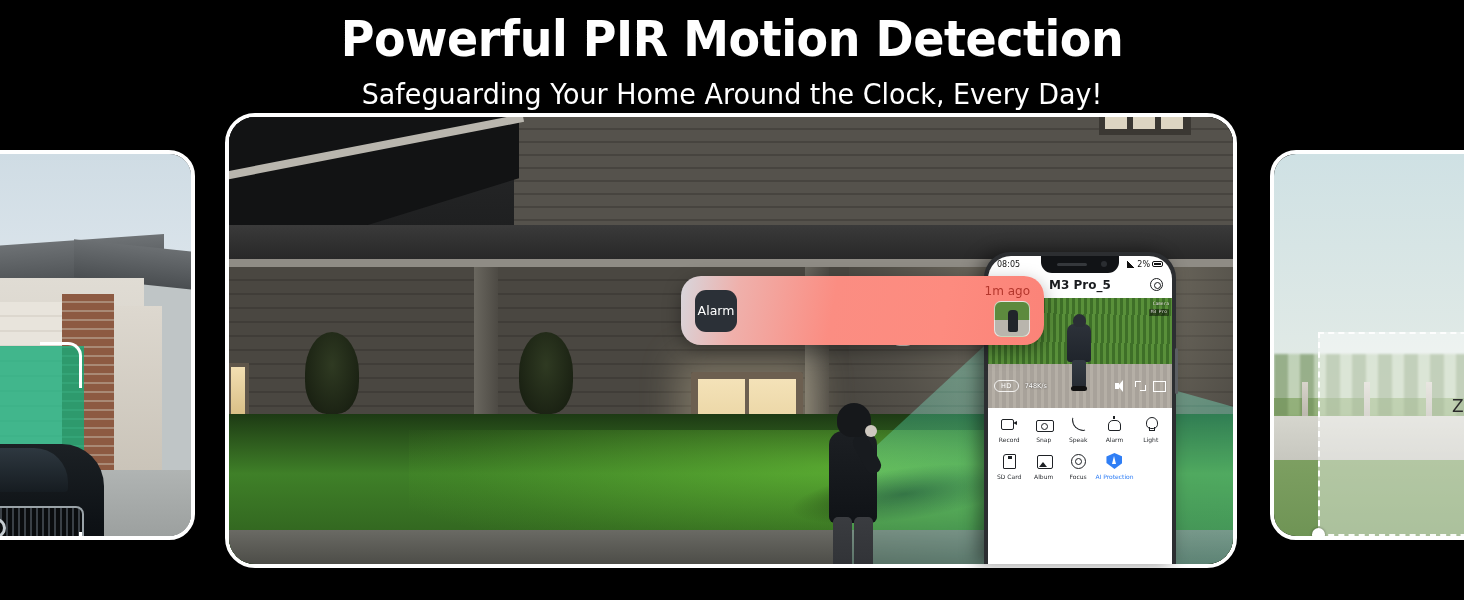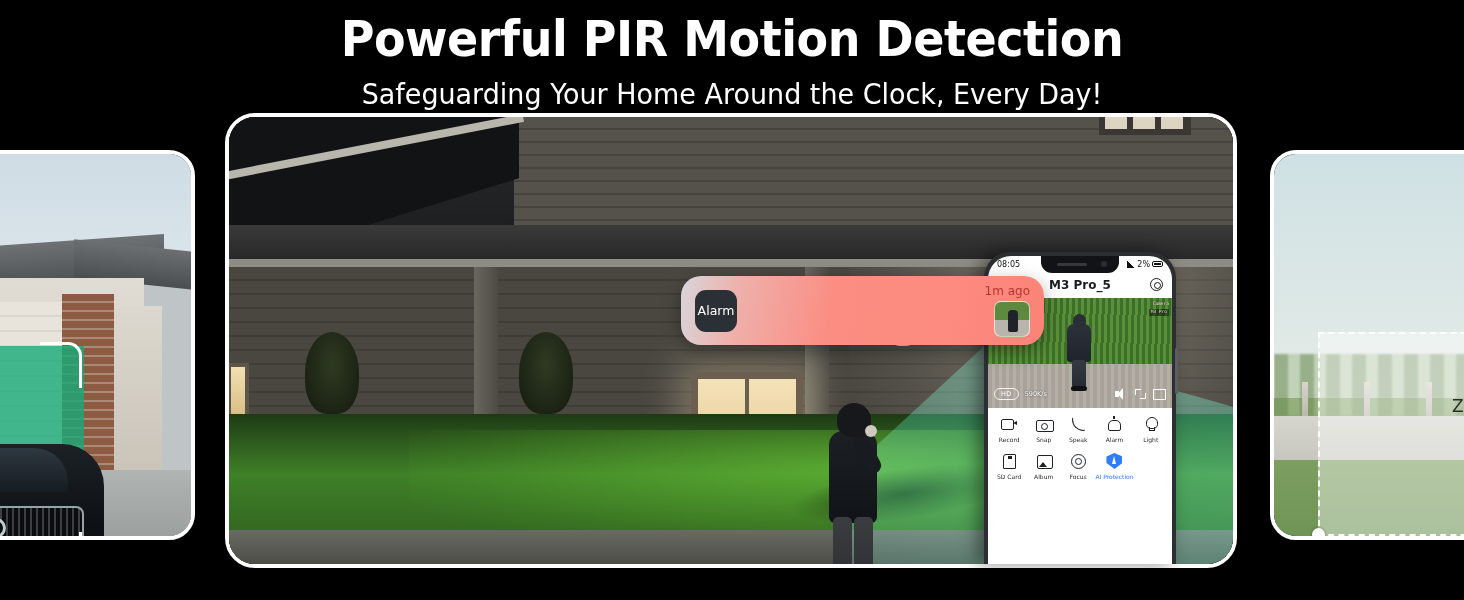--- a/index.html
+++ b/index.html
@@ -234,21 +234,21 @@
     background:linear-gradient(#2d323a,#1f242b); border-radius:7px 7px 3px 3px; }
   .vp-legs { position:absolute; left:8px; top:46px; width:14px; height:28px;
     background:linear-gradient(#343a43,#262b32); border-radius:3px; }
   .vp-shoe { position:absolute; left:7px; top:72px; width:16px; height:5px;
     background:#111; border-radius:3px; }
   .v-stamp { position:absolute; right:3px; top:3px; text-align:right;
     font-size:4.5px; color:#e8e6e1; font-family:"DejaVu Sans Mono", monospace;
     line-height:1.5; text-shadow:0 0 2px rgba(0,0,0,.8); }
   .v-stamp .lbl { background:rgba(0,0,0,.45); padding:0 2px; border-radius:1px;
     display:inline-block; margin-top:1px; }
-  .v-ctrl { position:absolute; left:0; bottom:4px; width:100%; height:20px;
+  .v-ctrl { position:absolute; left:0; bottom:12px; width:100%; height:20px;
     display:flex; align-items:center; padding:0 6px; gap:6px; }
   .hd-badge { border:1px solid rgba(255,255,255,.85); border-radius:7px;
     padding:1px 6px; font-size:6.5px; color:#fff; letter-spacing:.4px;
     font-family:"DejaVu Sans", sans-serif; }
   .rate { font-size:6.5px; color:#fff; font-family:"DejaVu Sans", sans-serif;
     text-shadow:0 0 2px rgba(0,0,0,.7); }
   .v-spacer { flex:1 1 auto; }
   .ic-mute, .ic-expand, .ic-full { width:13px; height:12px; position:relative; }
   .ic-mute:before { content:""; position:absolute; left:0; top:3px; width:4px;
     height:6px; background:#fff; }
@@ -445,21 +445,21 @@
             <div class="vp-legs"></div>
           <div class="vp-shoe"></div>
             <div class="vp-hood"></div>
         </div>
         <div class="v-stamp">
           <div>Camera</div>
           <div class="lbl">M3 Pro</div>
         </div>
         <div class="v-ctrl">
           <span class="hd-badge">HD</span>
-          <span class="rate">590K/s</span>
+          <span class="rate">748K/s</span>
           <span class="v-spacer"></span>
           <span class="ic-mute"></span>
           <span class="ic-expand"></span>
           <span class="ic-full">
               <span></span>
             </span>
         </div>
       </div>
 
       <div class="icon-grid" id="action-grid">

